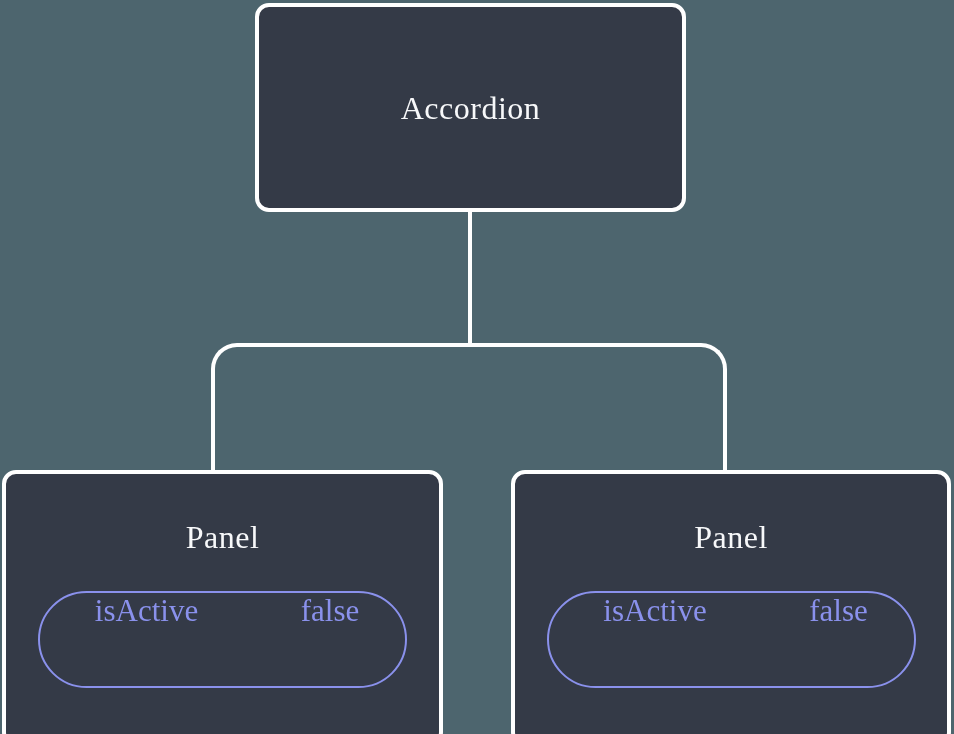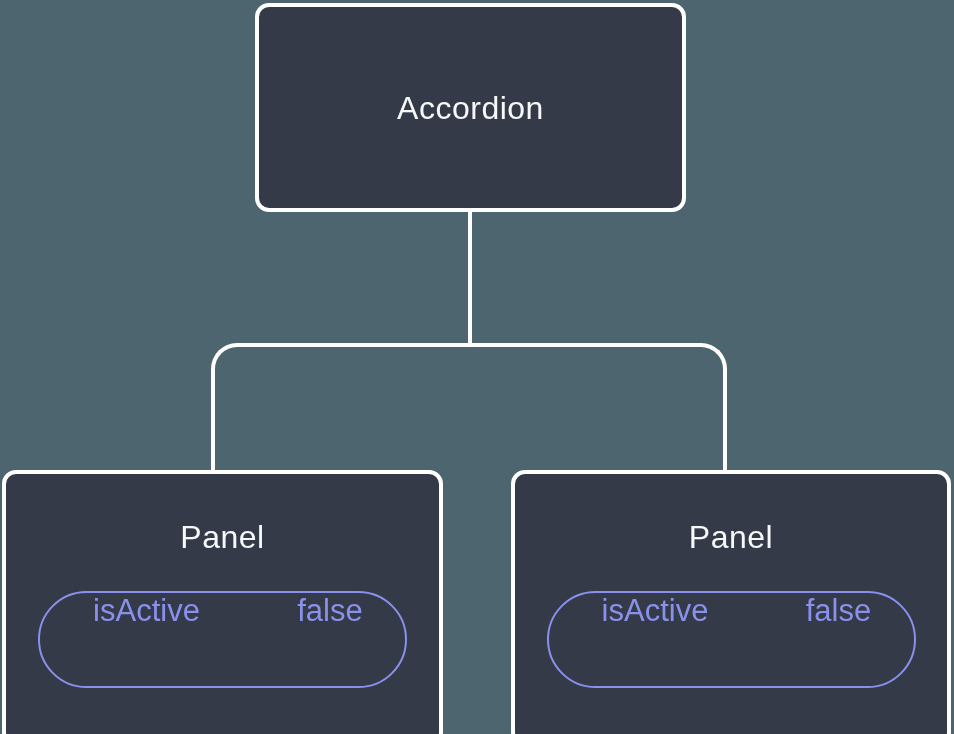--- a/index.html
+++ b/index.html
@@ -2,21 +2,21 @@
 <html style="--background: #4D656E; --node-fill: #343A47; --node-border: #FFFFFF; --node-text: #F7F8FA; --state-accent: #8A91EC;"><head>
 <meta charset="utf-8">
 <style>
   :root {
     --background: #4D656E;
     --node-fill: #343A47;
     --node-border: #FFFFFF;
     --node-text: #F7F8FA;
     --state-accent: #8A91EC;
   }
-  * { margin: 0; padding: 0; box-sizing: border-box; }
+  * { margin: 0; padding: 0; box-sizing: border-box; font-family: Liberation Serif, serif; }
   html, body {
     width: 954px; height: 734px;
     overflow: hidden;
     font-family: "Liberation Sans", sans-serif;
   }
   body { background: var(--background); }
   .diagram {
     position: relative;
     width: 954px; height: 734px;
   }

